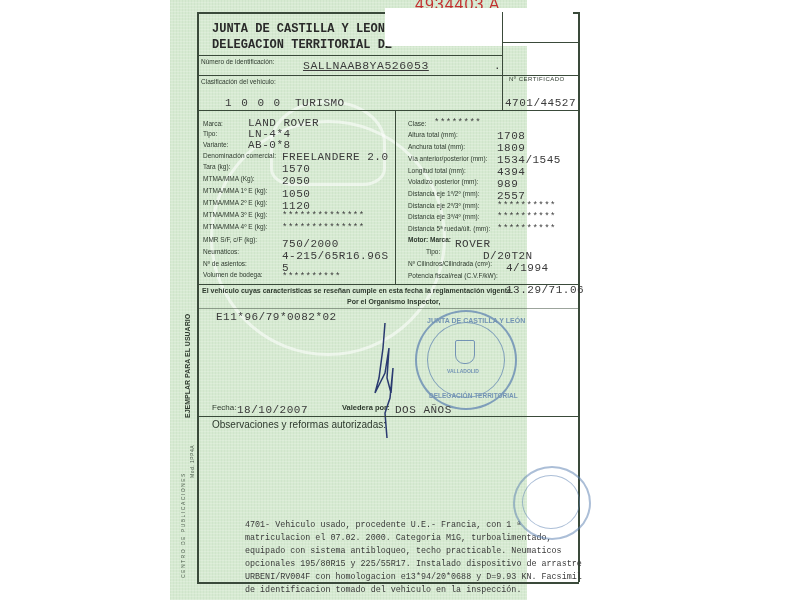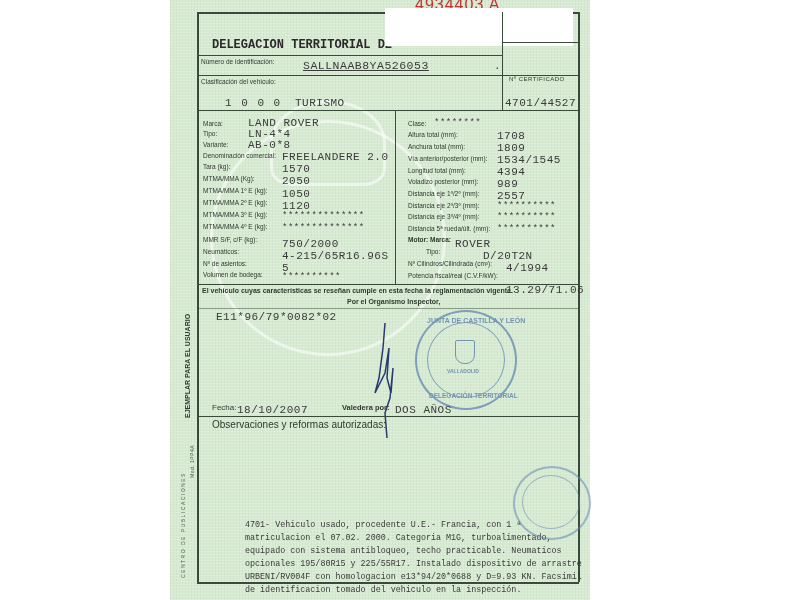--- a/index.html
+++ b/index.html
@@ -1,17 +1,17 @@
 <!DOCTYPE html>
 <html><head>
 <meta charset="utf-8">
 <style>
   html,body{margin:0;padding:0;}
   body{width:800px;height:600px;background:#ffffff;position:relative;overflow:hidden;font-family:"Liberation Sans",sans-serif;}
-  .paper{position:absolute;left:170px;top:0;width:420px;height:600px;
+  .paper{position:absolute;left:170px;top:0;width:357px;height:600px;
     background-color:#d7ead2;
     background-image:repeating-linear-gradient(0deg,rgba(255,255,255,0.18) 0 1px,transparent 1px 3px),repeating-linear-gradient(90deg,rgba(150,190,150,0.12) 0 1px,transparent 1px 3px);}
   .abs{position:absolute;}
   .line{position:absolute;background:#3a4a3a;}
   .lbl{position:absolute;font-size:6.5px;color:#2e3a2e;white-space:nowrap;font-family:"Liberation Sans",sans-serif;}
   .lbl.b{font-weight:bold;}
   .val{position:absolute;font-family:"Liberation Mono",monospace;font-size:11px;color:#3a3a3a;white-space:nowrap;letter-spacing:0.5px;}
   .hdr{position:absolute;font-family:"Liberation Mono",monospace;font-size:12px;color:#2a2a2a;white-space:nowrap;font-weight:bold;}
   .serial{position:absolute;font-family:"Liberation Sans",sans-serif;font-size:16px;color:#c23030;white-space:nowrap;letter-spacing:1px;}
   .redact{position:absolute;background:#ffffff;}
@@ -34,20 +34,21 @@
 
   <div class="lbl b" style="left:217px;top:7px;font-size:6px;">Nº SERIE</div>
   <div class="serial" style="left:245px;top:-4px;">4934403 A</div>
 
   <div class="line" style="left:27px;top:12px;width:190px;height:1.5px;"></div>
   <div class="line" style="left:305px;top:12px;width:103px;height:1.5px;"></div>
   <div class="line" style="left:27px;top:12px;width:1.5px;height:570px;"></div>
   <div class="line" style="left:408px;top:12px;width:1.5px;height:570px;"></div>
   <div class="line" style="left:27px;top:582px;width:382px;height:1.5px;"></div>
 
+  <div class="hdr" style="left:42px;top:22px;">JUNTA DE CASTILLA Y LEON</div>
   <div class="hdr" style="left:42px;top:38px;">DELEGACION TERRITORIAL DE</div>
   <div class="redact" style="left:215px;top:8px;width:188px;height:38px;"></div>
 
   <div class="line" style="left:27px;top:55px;width:305px;height:1px;"></div>
   <div class="line" style="left:332px;top:42px;width:76px;height:1px;"></div>
   <div class="line" style="left:332px;top:12px;width:1px;height:98px;"></div>
 
   <div class="lbl" style="left:31px;top:58px;">Número de identificación:</div>
   <div class="val" style="left:133px;top:59px;font-size:11.5px;text-decoration:underline;">SALLNAAB8YA526053</div>
   <div class="val" style="left:324px;top:60px;">.</div>

